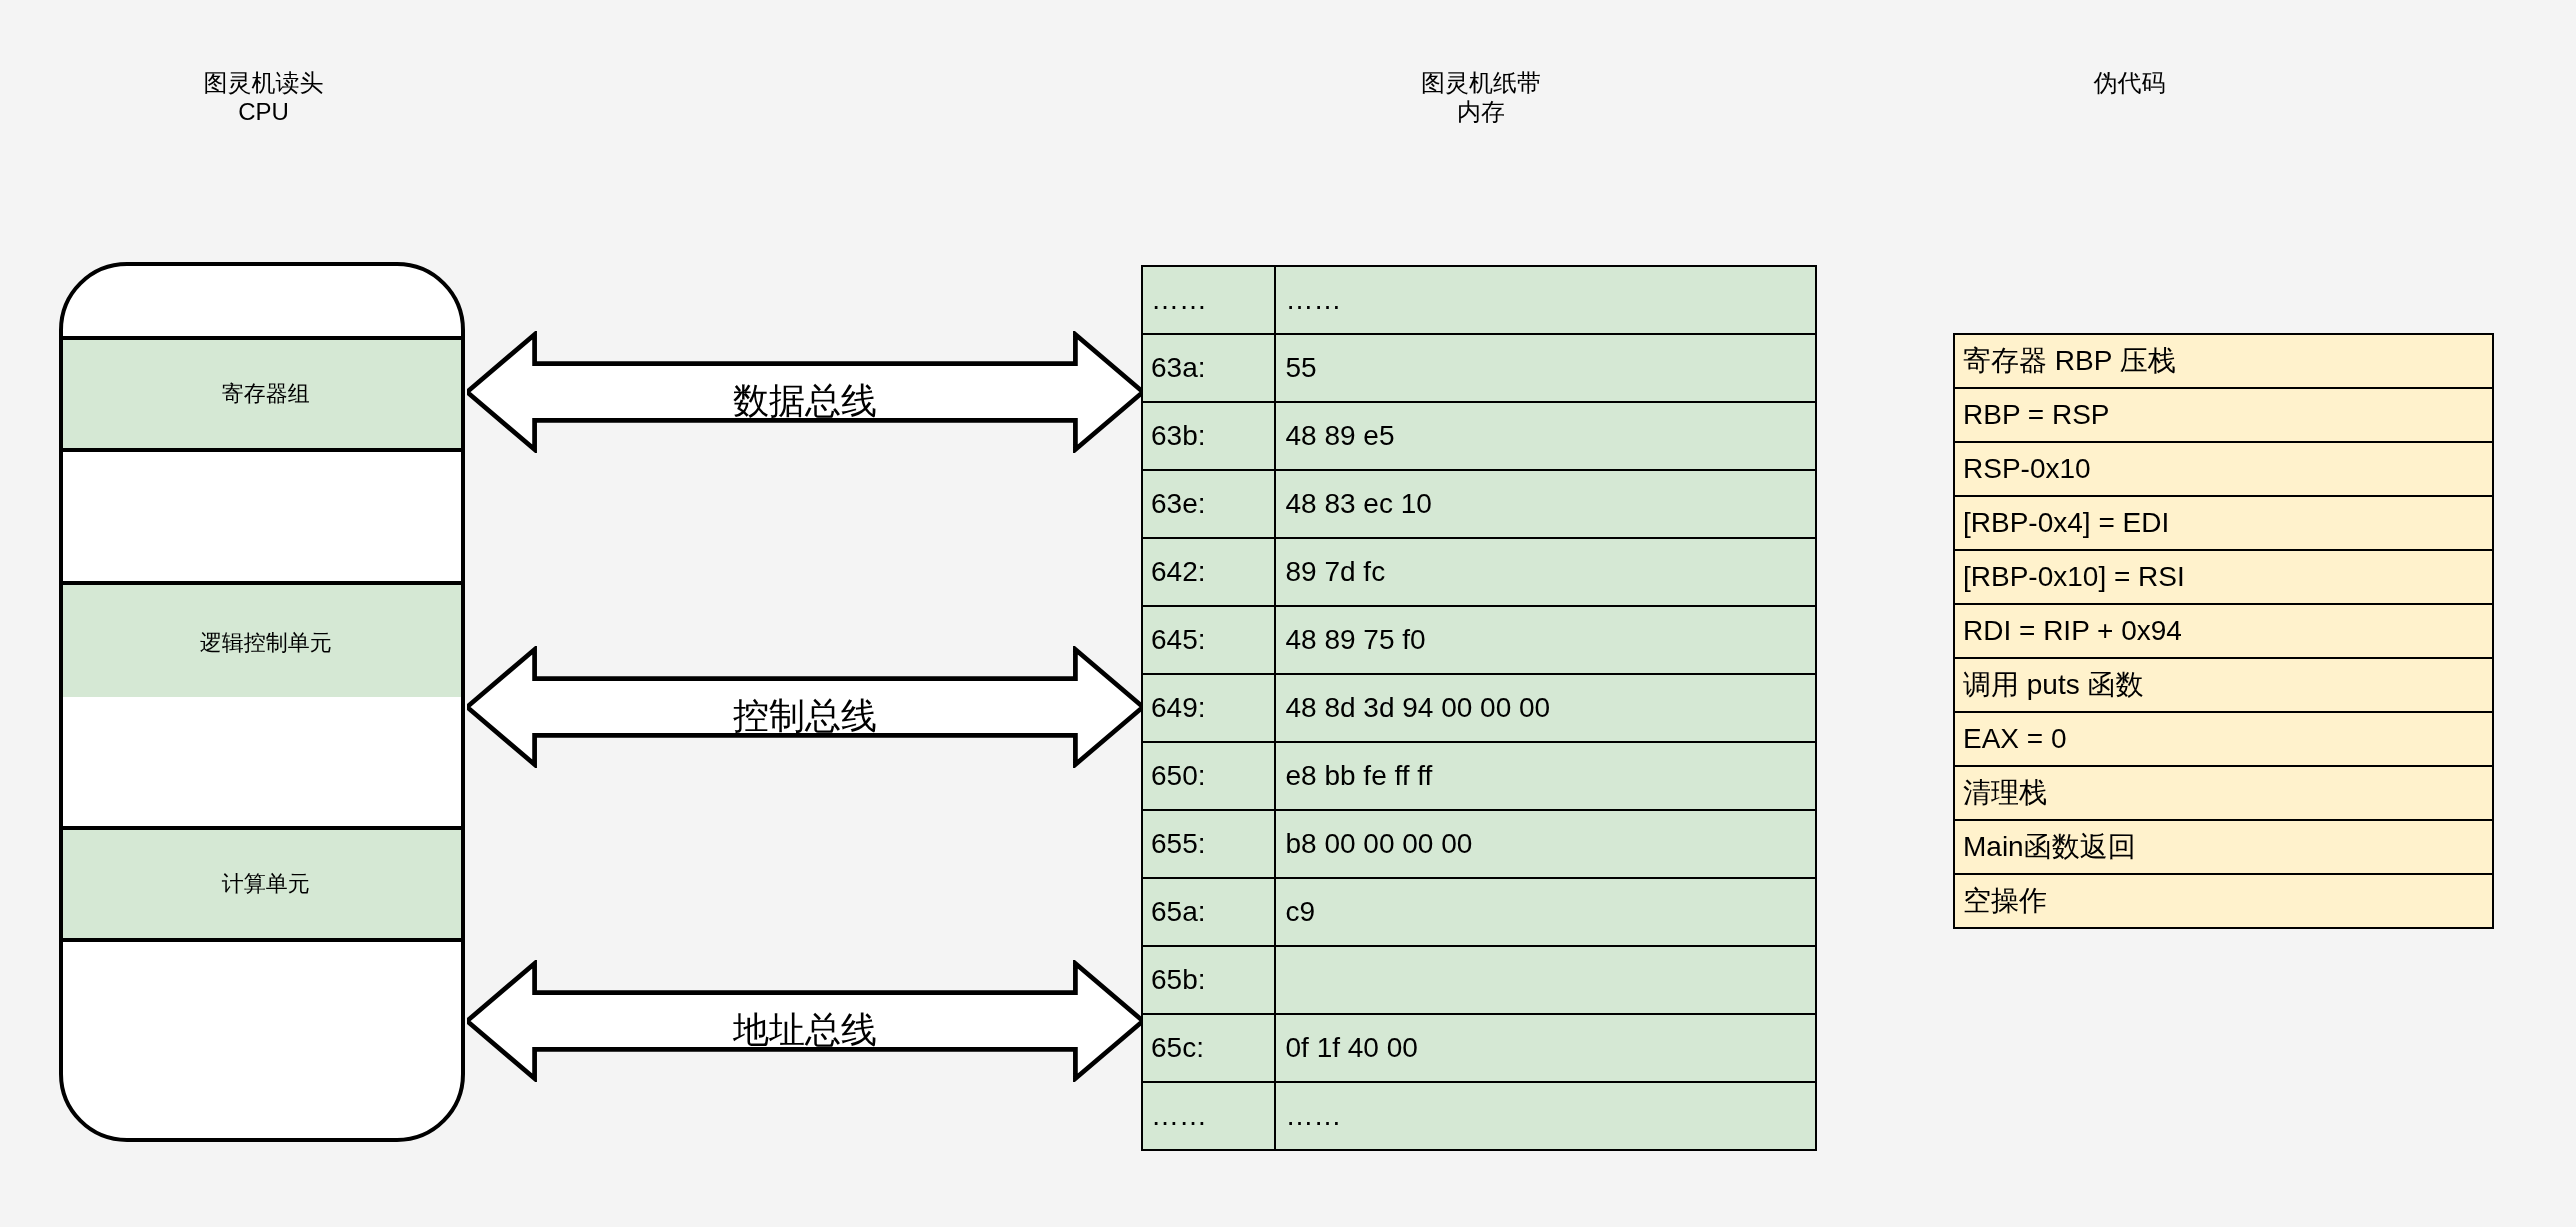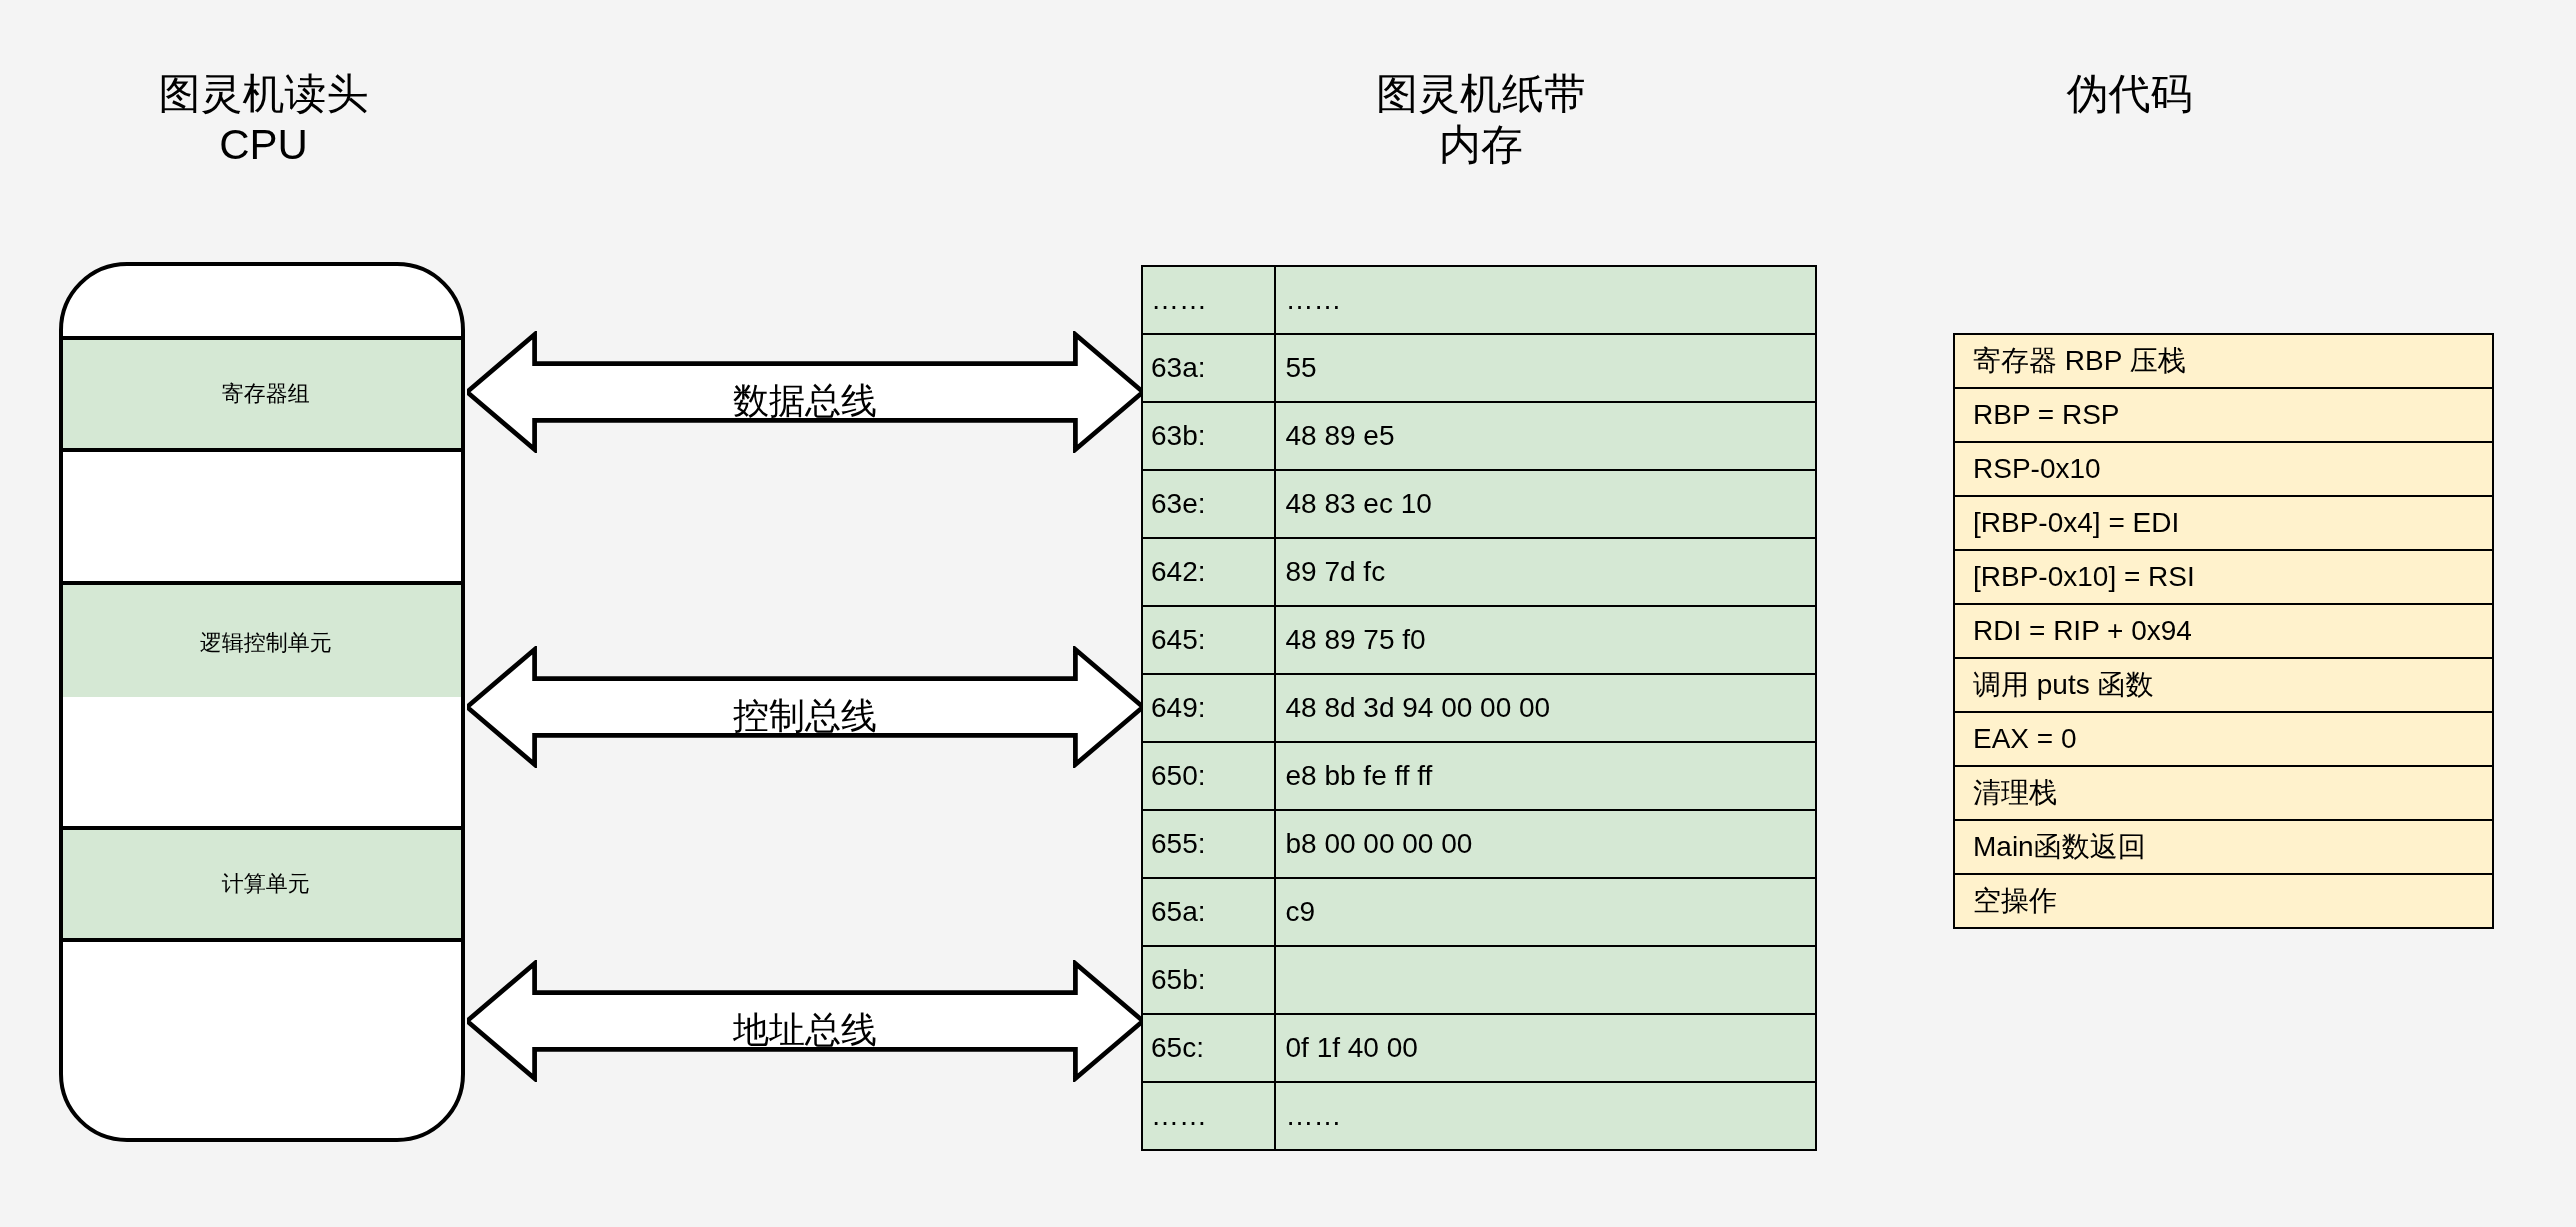--- a/index.html
+++ b/index.html
@@ -10,21 +10,21 @@
     color:#000;
     overflow:hidden;
     position:relative;
   }
   .stage{position:absolute;inset:0;}
 
   
   .col-title{
     position:absolute;
     text-align:center;
-    font-size:42px;
+    font-size:24px;
     line-height:1.22;
     white-space:pre-line;
     color:#000;
   }
   #title-cpu{left:0px;top:68px;width:527px;}
   #title-mem{left:1143px;top:68px;width:676px;}
   #title-code{left:1859px;top:68px;width:541px;}
 
   
   #cpu-box{
@@ -112,21 +112,21 @@
     border-bottom:none;
     box-sizing:border-box;
     background:#fff2cc;
   }
   .code-row{
     height:54px;
     border-bottom:2.7px solid #000;
     box-sizing:border-box;
     background:#fff2cc;
     display:flex;align-items:center;
-    padding-left:18px;
+    padding-left:8px;
     font-size:28px;
     color:#000;
   }
 </style>
 </head>
 <body>
 
 <div class="stage">
 
   <div class="col-title" id="title-cpu">图灵机读头

